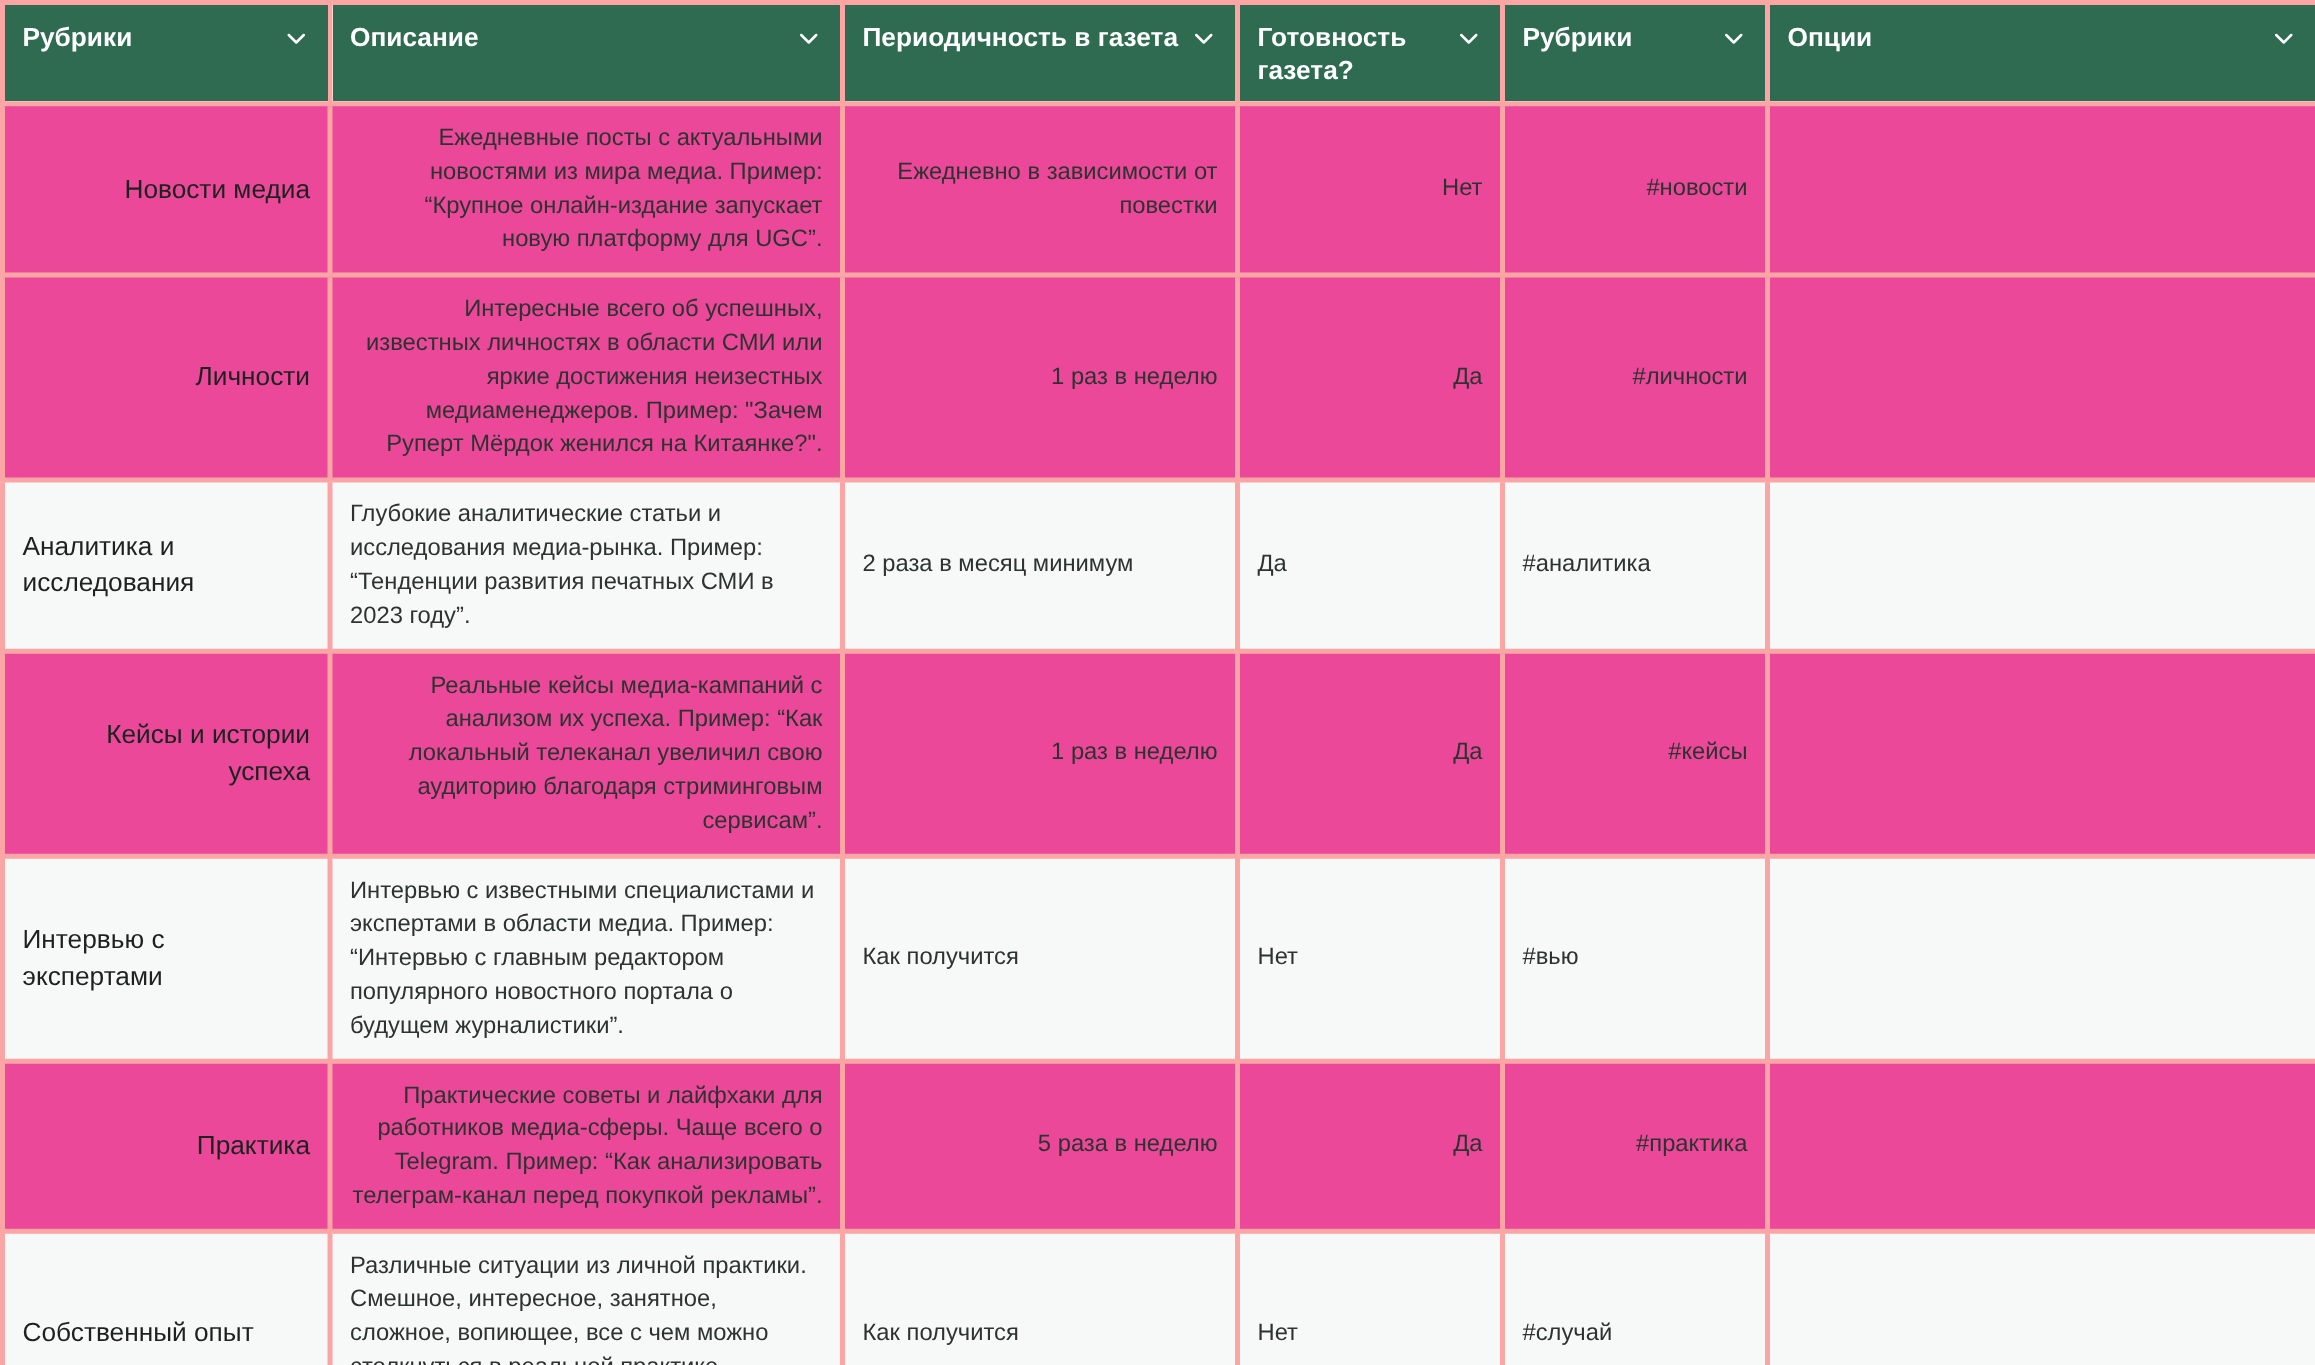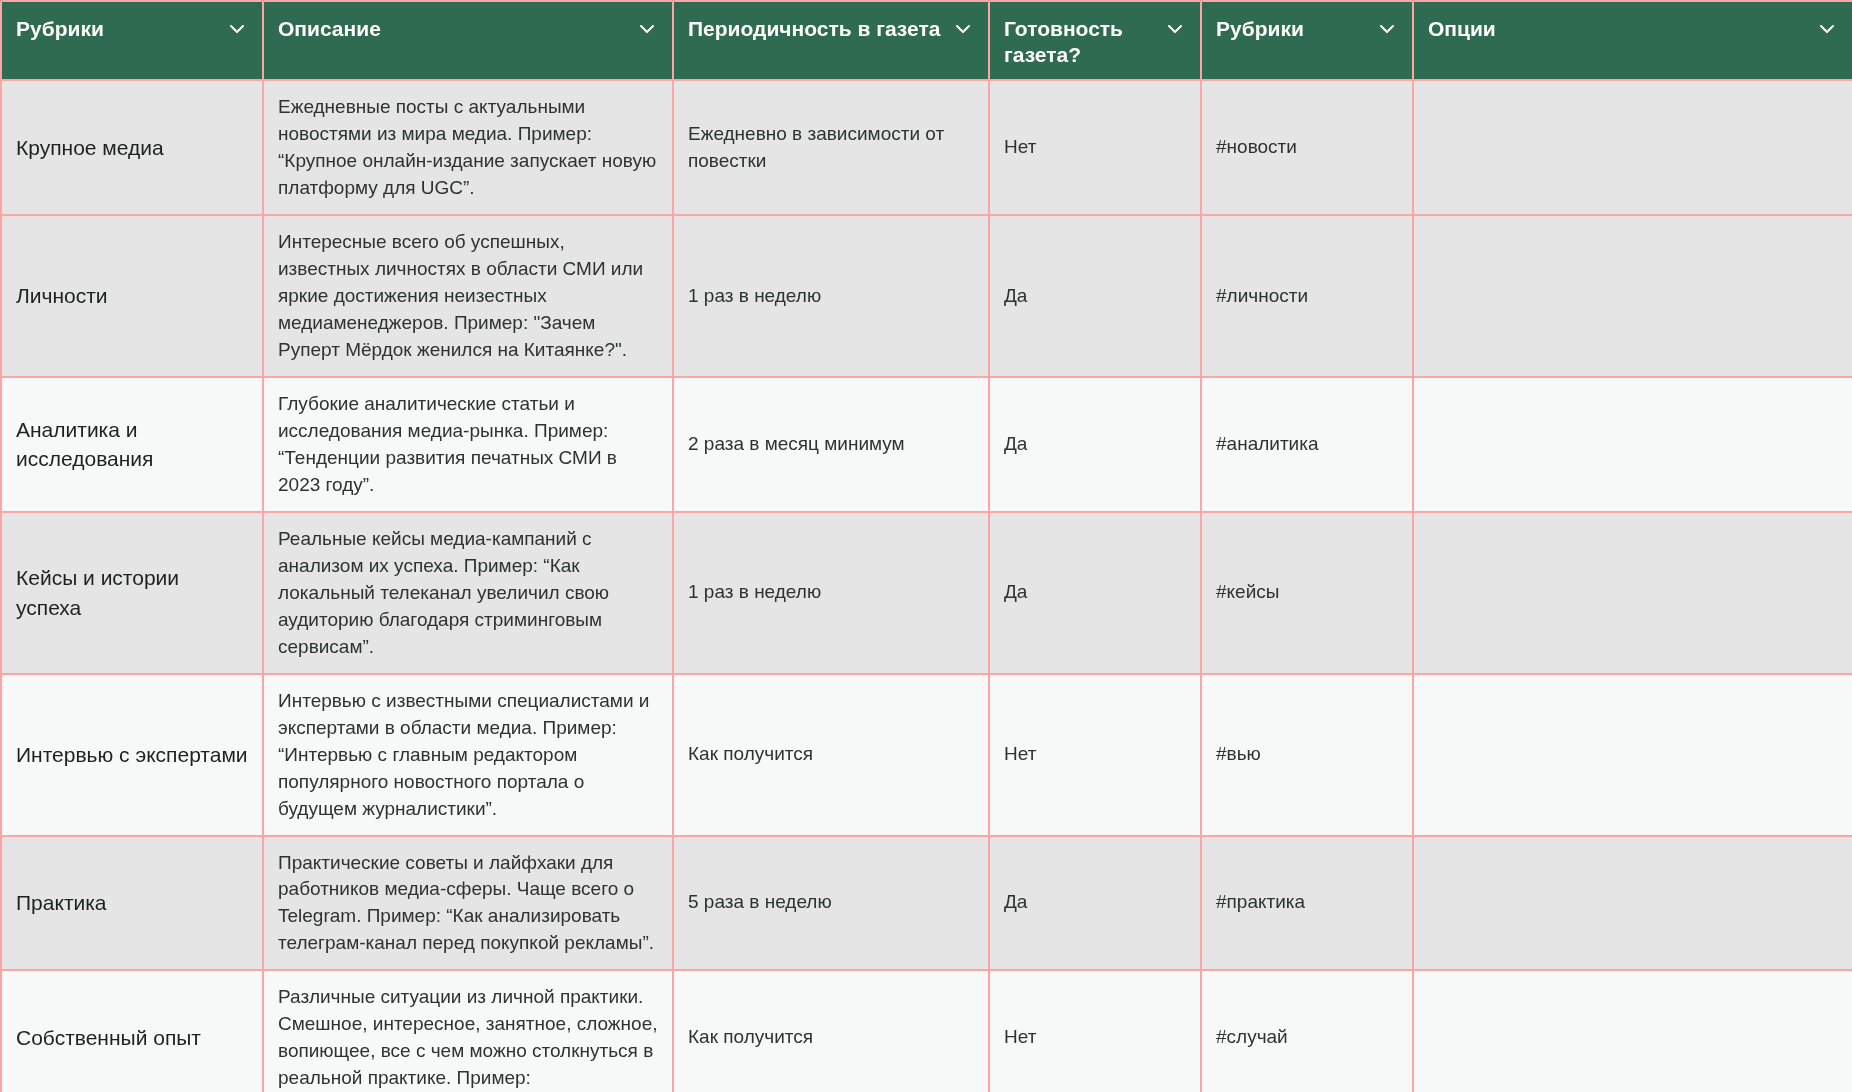--- a/index.html
+++ b/index.html
@@ -15,21 +15,21 @@
     position: relative;
     overflow: hidden;
     box-sizing: border-box;
   }
   table.grid {
     border-collapse: collapse;
     width: 1852px;
     table-layout: fixed;
   }
   table.grid th, table.grid td {
-    border: 2px solid #fca5a5;
+    border: 4px solid #fca5a5;
     vertical-align: middle;
     box-sizing: border-box;
   }
   thead th {
     background: #2f6b51;
     color: #ffffff;
     font-size: 21px;
     font-weight: bold;
     text-align: left;
     padding: 10px 14px 12px 14px;
@@ -57,21 +57,21 @@
     display: inline-block;
   }
   .chev svg { display: block; }
 
   tbody td {
     font-size: 19px;
     color: #1c2220;
     line-height: 1.42;
     padding: 12px 14px;
   }
-  tbody tr.even td { background: #e5e5e5; }
+  tbody tr.even td { background: #ec4899; text-align: right; }
   tbody tr.odd td { background: #f7f9f8; }
 
   td.c-name {
     font-size: 21px;
     color: #1c2220;
     padding-left: 14px;
   }
   td.c-desc {
     color: #2c3330;
     vertical-align: top;
@@ -159,21 +159,21 @@
               <svg width="22" height="22" viewBox="0 0 22 22">
                   <path d="M5 8 L11 14 L17 8" fill="none" stroke="#ffffff" stroke-width="2" stroke-linecap="round" stroke-linejoin="round"></path>
                 </svg>
             </span>
           </div>
         </th>
       </tr>
     </thead>
     <tbody>
       <tr class="even">
-        <td class="c-name">Крупное медиа</td>
+        <td class="c-name">Новости медиа</td>
         <td class="c-desc">Ежедневные посты с актуальными новостями из мира медиа. Пример: “Крупное онлайн-издание запускает новую платформу для UGC”.</td>
         <td class="c-freq">Ежедневно в зависимости от повестки</td>
         <td class="c-ready">Нет</td>
         <td class="c-tag">#новости</td>
         <td class="c-opt"></td>
       </tr>
       <tr class="even">
         <td class="c-name">Личности</td>
         <td class="c-desc">Интересные всего об успешных, известных личностях в области СМИ или яркие достижения неизестных медиаменеджеров. Пример: "Зачем Руперт Мёрдок женился на Китаянке?".</td>
         <td class="c-freq">1 раз в неделю</td>

